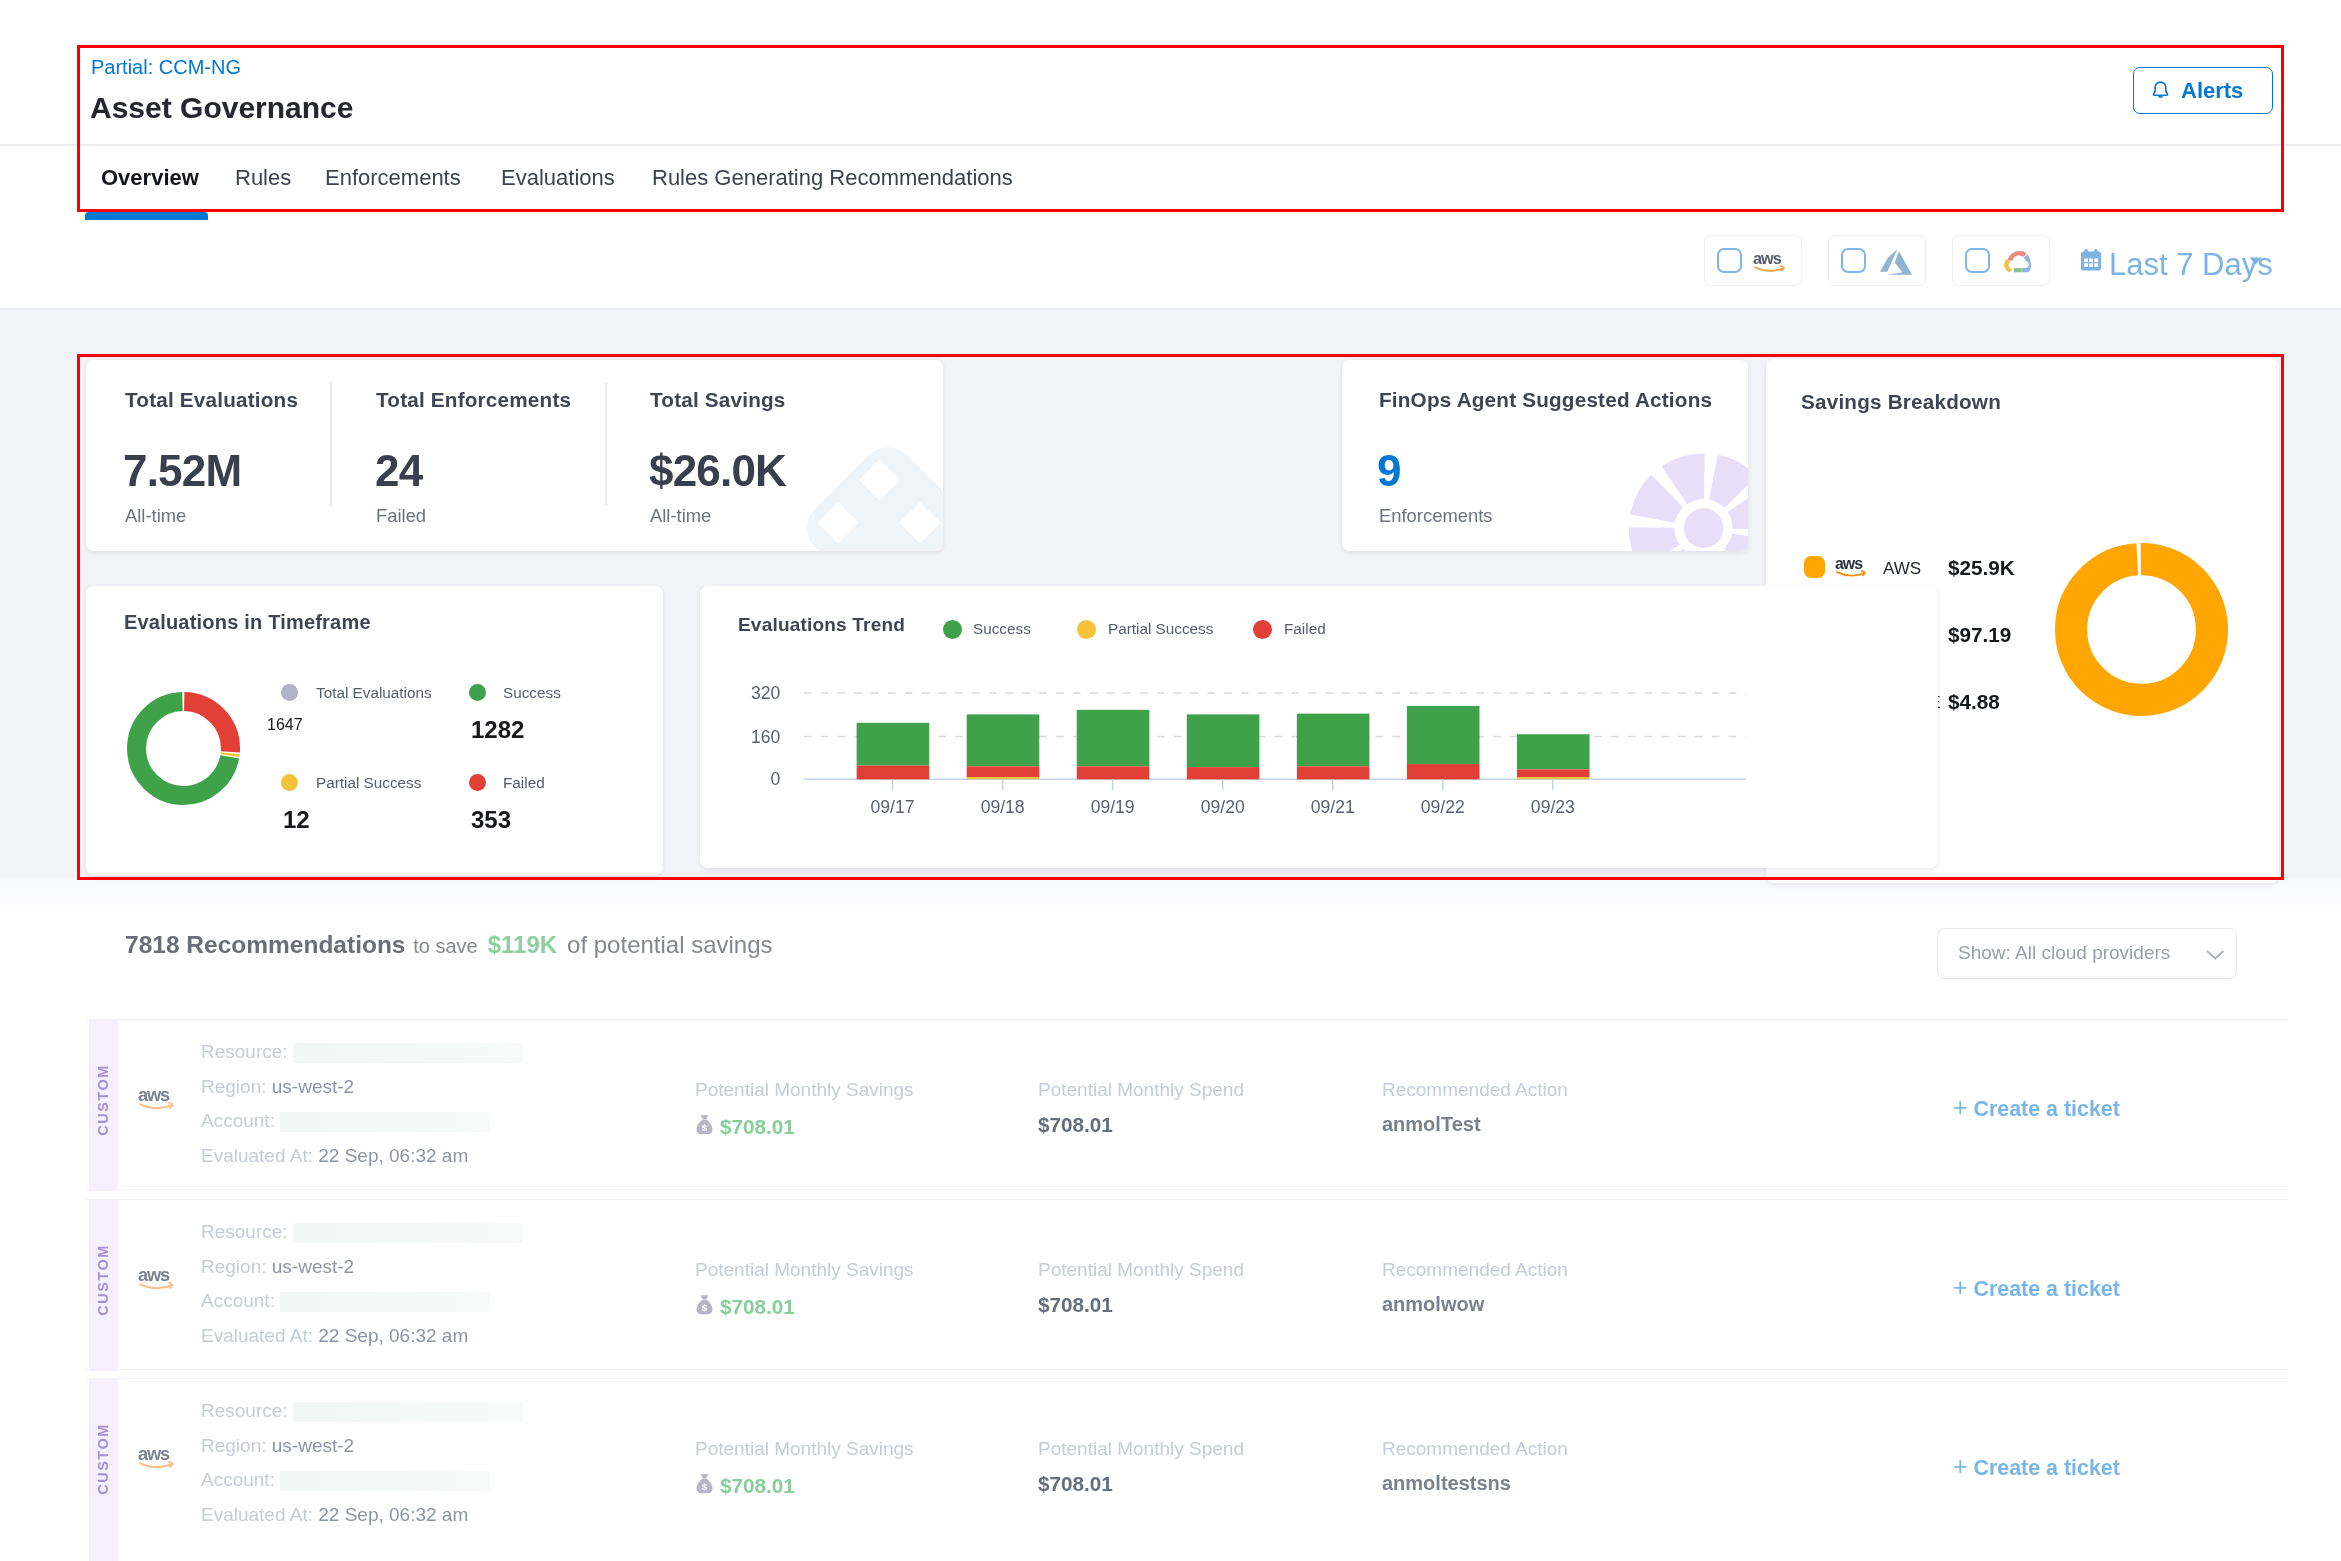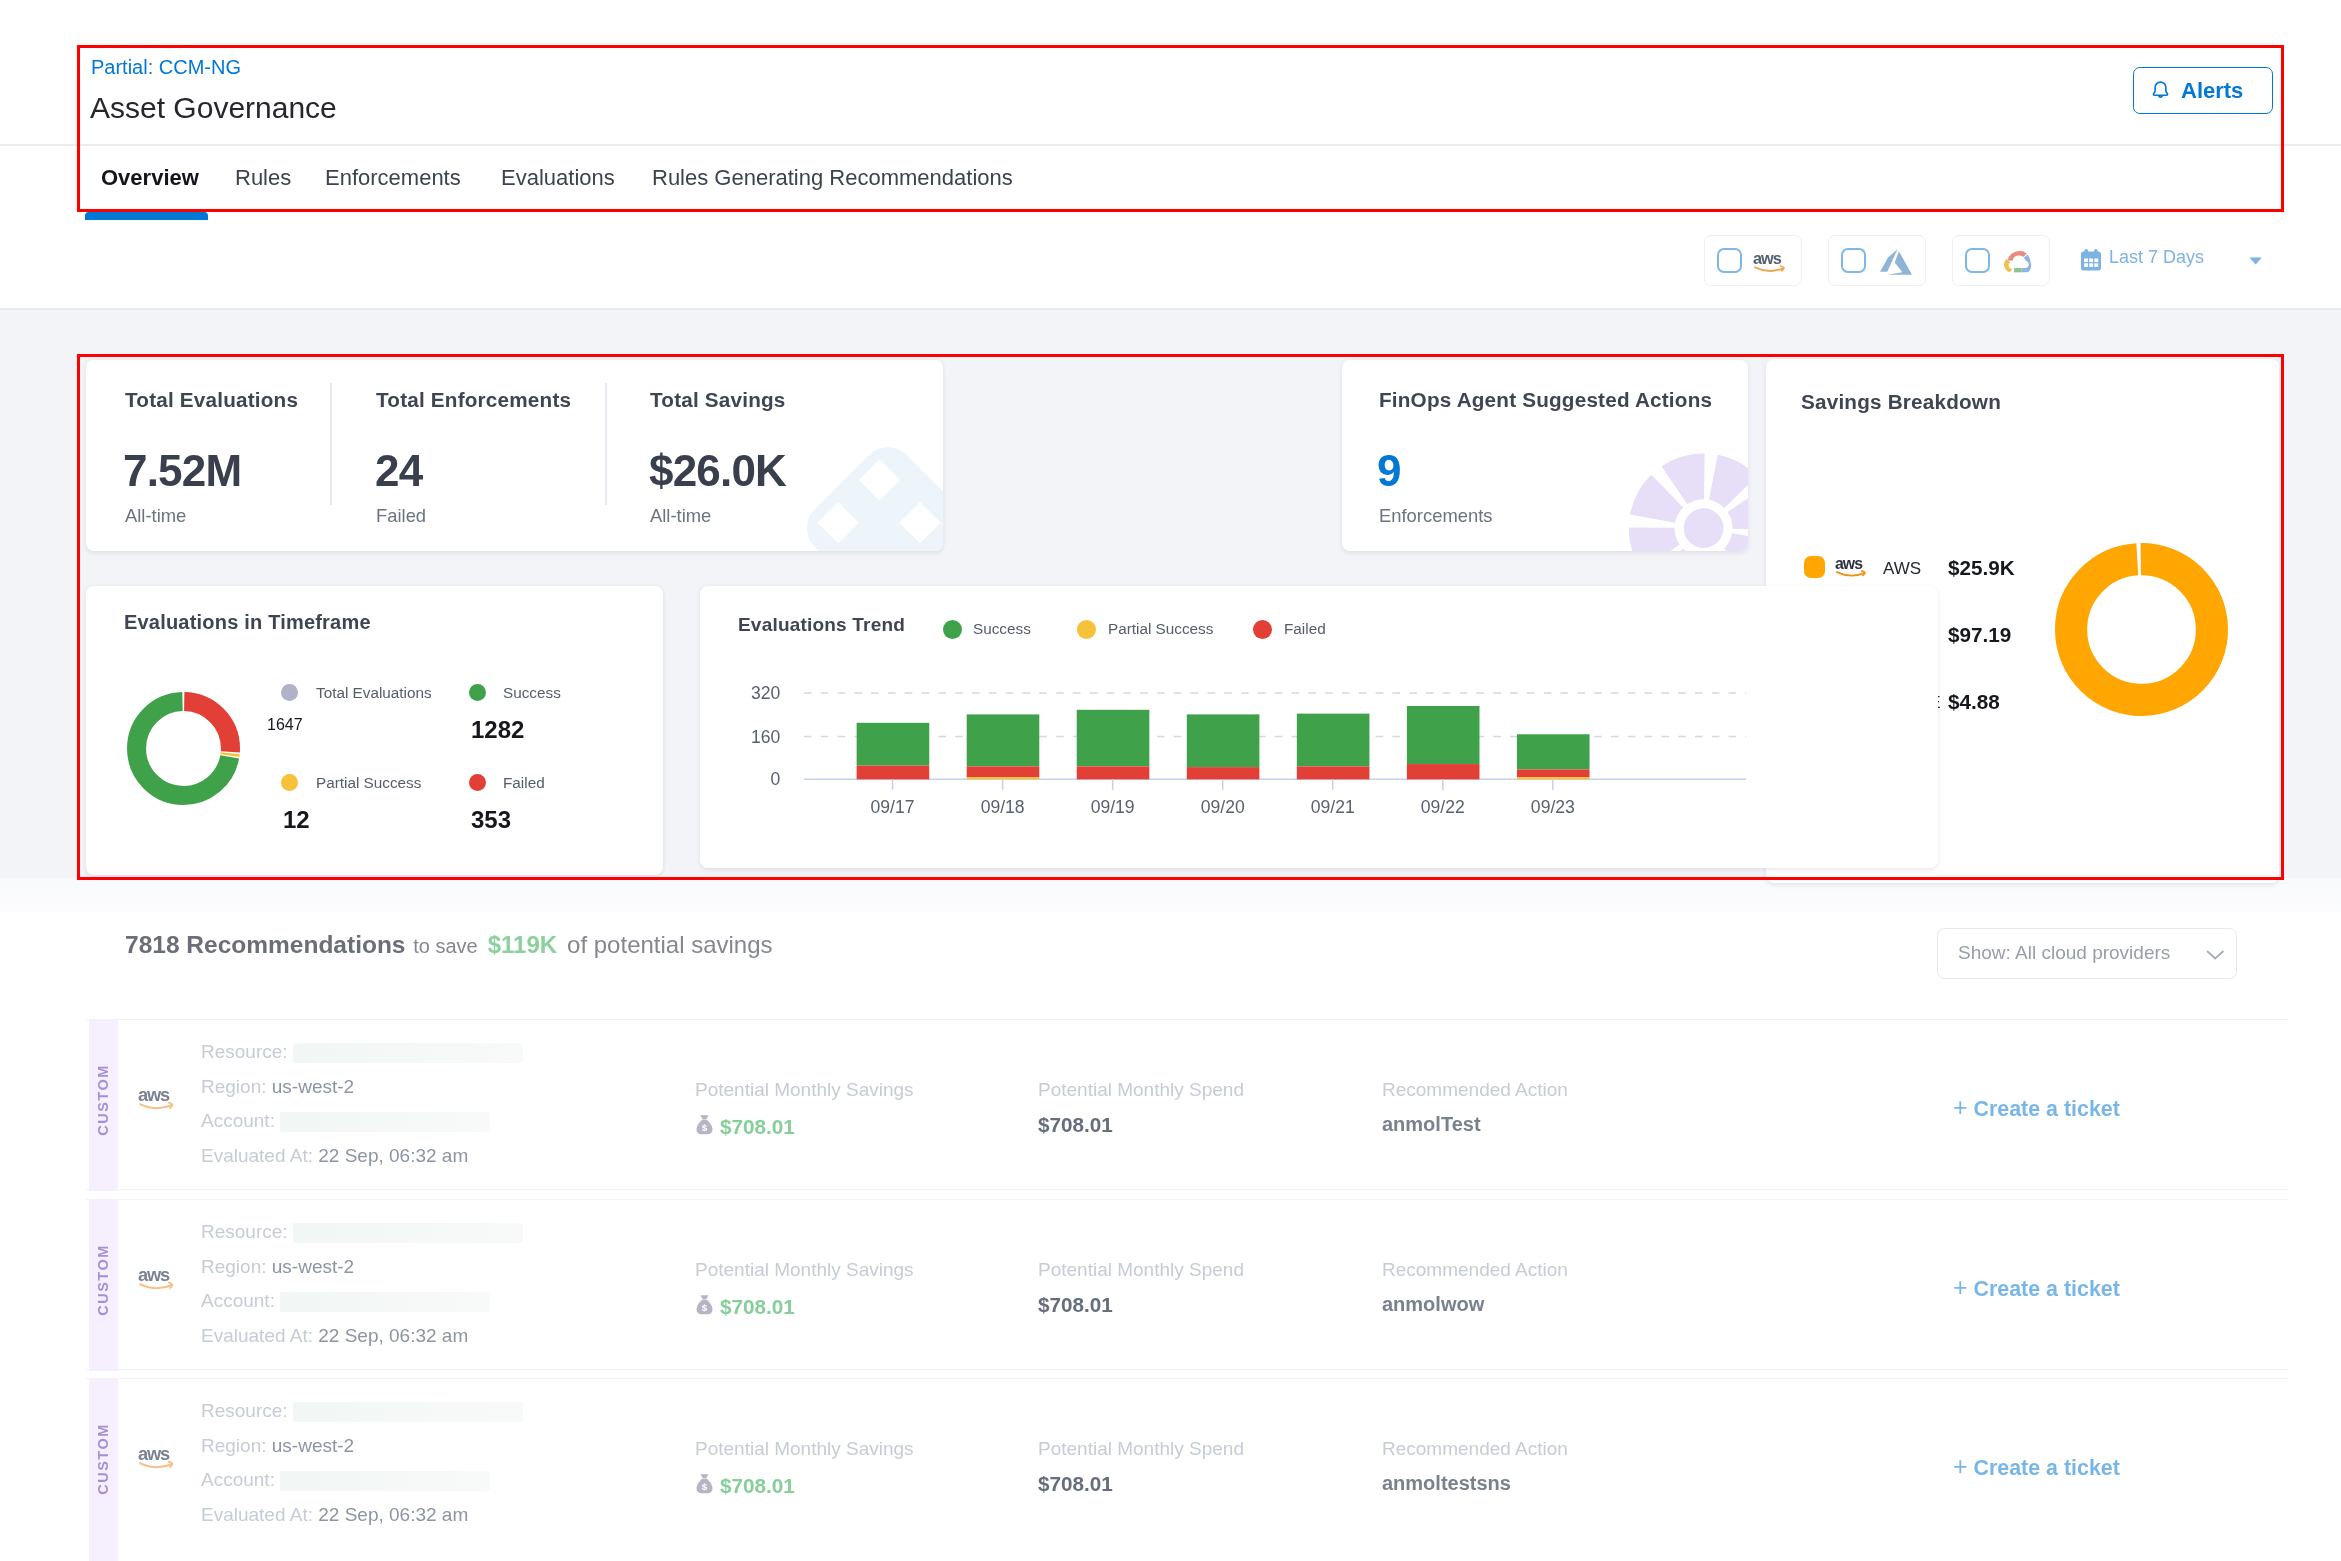--- a/index.html
+++ b/index.html
@@ -7,21 +7,21 @@
 .abs{position:absolute}
 #page{position:relative;width:2342px;height:1561px;background:#fff;overflow:hidden}
 .card{position:absolute;background:#fff;border-radius:7.7px;box-shadow:0 1.5px 4.6px rgba(96,97,112,.14);overflow:hidden}
 .ct{font-size:20.7px;font-weight:700;color:#3f4553;letter-spacing:0.2px}
 .bigv{font-size:44px;font-weight:700;color:#3a3f4d;letter-spacing:-0.8px}
 .cap{font-size:18.4px;color:#6b7280}
 </style></head><body>
 <div id="page">
 
 <div class="abs" style="left:91px;top:56px;font-size:20px;color:#0278d5">Partial: CCM-NG</div>
-<div class="abs" style="left:90px;top:91px;font-size:30px;font-weight:400;color:#25262e">Asset Governance</div>
+<div class="abs" style="left:90px;top:91px;font-size:30px;font-weight:700;color:#25262e">Asset Governance</div>
 <div class="abs" style="left:0;top:144px;width:2342px;height:1.5px;background:#ebecf0"></div>
 
 <div class="abs" style="left:2133px;top:67px;width:140px;height:47px;border:1.9px solid #0278d5;border-radius:6.9px;background:#fff">
  <svg class="abs" style="left:15.3px;top:10.7px" width="23" height="23" viewBox="0 0 24 24" fill="none" stroke="#0278d5" stroke-width="1.7" stroke-linecap="round" stroke-linejoin="round">
   <path d="M12 3.2a5.6 5.6 0 0 0-5.6 5.6v3.4c0 .6-.2 1.2-.6 1.7l-1 1.4c-.5.7 0 1.7.9 1.7h12.6c.9 0 1.4-1 .9-1.7l-1-1.4c-.4-.5-.6-1.1-.6-1.7V8.8A5.6 5.6 0 0 0 12 3.2z"></path>
   <path d="M10.2 17.6a1.9 1.9 0 0 0 3.6 0"></path>
  </svg>
  <div class="abs" style="left:47px;top:10px;font-size:22px;font-weight:700;color:#0278d5">Alerts</div>
 </div>
 <div class="abs" style="left:101px;top:165px;font-size:22px;font-weight:700;color:#14151c">Overview</div>
@@ -63,21 +63,21 @@
  <rect x="15" y="1" width="3.6" height="5.4" rx="1.7" fill="#7db3e3"></rect>
  <g fill="#fff">
   <rect x="5.1" y="10.5" width="3.9" height="3.6"></rect>
         <rect x="10.2" y="10.5" width="3.9" height="3.6"></rect>
         <rect x="15.3" y="10.5" width="3.9" height="3.6"></rect>
   <rect x="5.1" y="15.3" width="3.9" height="3.6"></rect>
         <rect x="10.2" y="15.3" width="3.9" height="3.6"></rect>
         <rect x="15.3" y="15.3" width="3.9" height="3.6"></rect>
  </g>
 </svg>
-<div class="abs" style="left:2109px;top:247px;font-size:18px;color:#7db3e3">Last 7 Days</div>
+<div class="abs" style="left:2109px;top:247px;font-size:31px;color:#7db3e3">Last 7 Days</div>
 <svg class="abs" style="left:2248px;top:256px" width="15.3" height="10" viewBox="0 0 22 14">
       <path d="M2 2 L11 12 L20 2 Z" fill="#7db3e3"></path>
     </svg>
 <div class="abs" style="left:0;top:310px;width:2342px;height:568px;background:#f3f4f8"></div>
 <div class="abs" style="left:0;top:878px;width:2342px;height:34px;background:linear-gradient(#f8f9fc,#fdfdfe)"></div>
 
 <div class="card" style="left:86px;top:360px;width:857px;height:191px">
  <svg class="abs" style="left:651px;top:61px" width="207" height="130" viewBox="0 0 270 170">
   <g transform="translate(197,140) rotate(45)">
     <rect x="-85" y="-85" width="170" height="170" rx="34" fill="#eef5fa"></rect>

